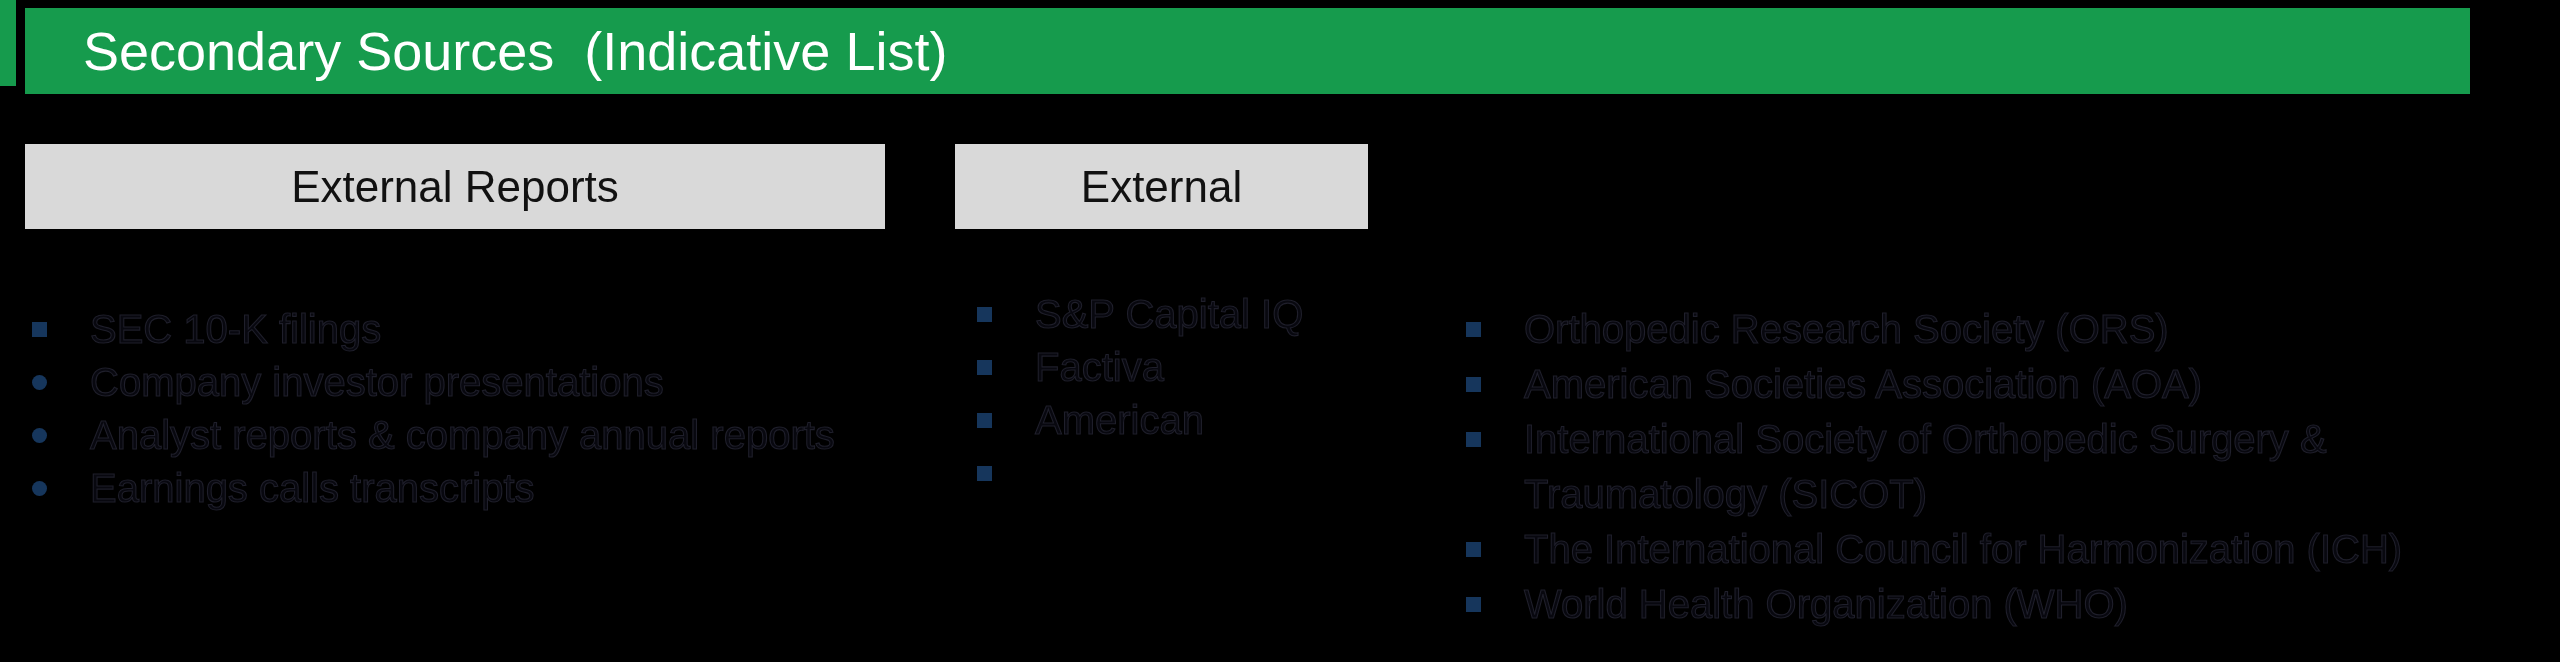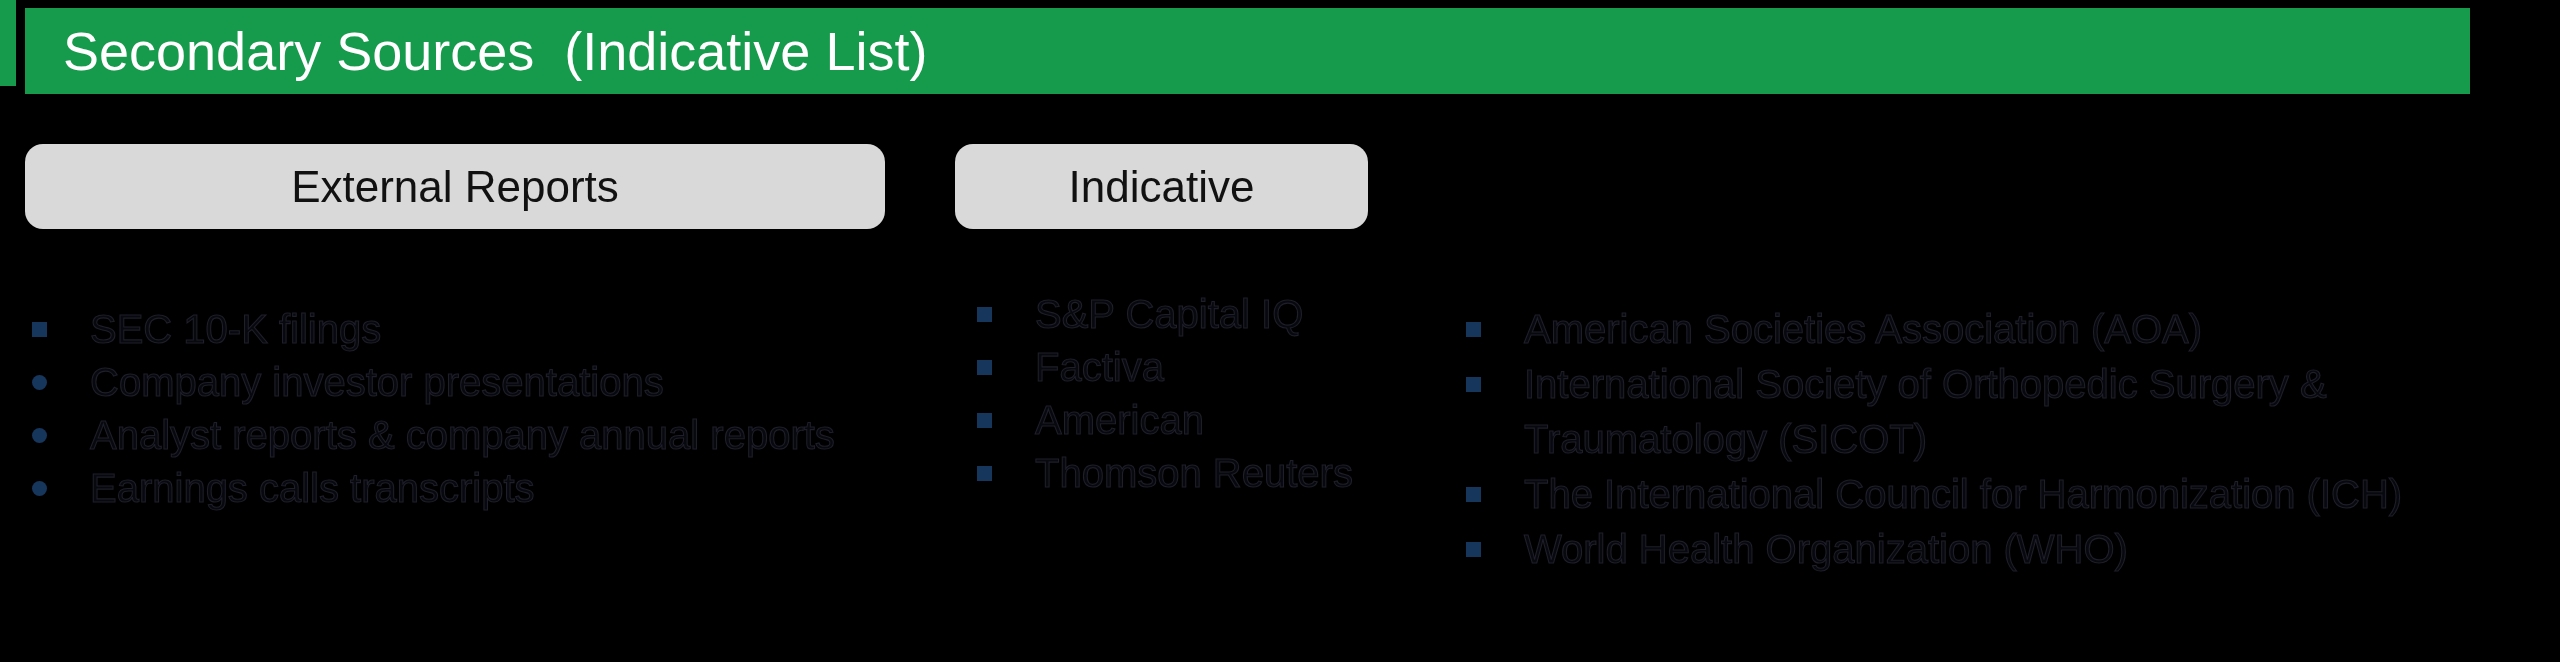--- a/index.html
+++ b/index.html
@@ -22,34 +22,34 @@
   .slide { position: absolute; inset: 0; background: var(--background); }
 
   .edge-strip {
     position: absolute; left: 0; top: 8; width: 16px; height: 86px;
     background: var(--header-green);
   }
   .title-bar {
     position: absolute; left: 25px; top: 8px; width: 2445px; height: 86px;
     background: var(--header-green);
     display: flex; align-items: center;
-    padding-left: 38px;
+    padding-left: 58px;
   }
   .title-bar .title-text {
     color: var(--title-text);
     font-size: 54px;
     white-space: pre;
     letter-spacing: 0px;
   }
 
   .col-header {
     position: absolute; top: 144px; height: 85px;
     background: var(--column-header-bg);
     display: flex; align-items: center; justify-content: center;
-    font-size: 44px; color: var(--column-header-text); border-radius: 18px;
+    font-size: 44px; color: var(--column-header-text);
   }
   #hdr-external      { left: 25px;   width: 860px;  }
   #hdr-databases     { left: 955px;  width: 413px;  }
   #hdr-organizations { left: 1455px; width: 1093px; }
 
   .bullet-list {
     position: absolute; list-style: none;
   }
   #list-external      { left: 32px;   top: 303px; width: 850px;  }
   #list-databases     { left: 977px;  top: 288px; width: 430px;  }
@@ -83,21 +83,21 @@
   <div class="edge-strip"></div>
 
   <div class="title-bar">
     <span class="title-text">Secondary Sources  (Indicative List)</span>
   </div>
 
   <div class="col-header" id="hdr-external">
     <span>External Reports</span>
   </div>
   <div class="col-header" id="hdr-databases">
-    <span>Indicative</span>
+    <span>External</span>
   </div>
 
   <ul class="bullet-list" id="list-external">
     <li class="bullet-item">
       <span class="bullet-marker square"></span>
       <span class="bullet-text">SEC 10-K filings</span>
     </li>
     <li class="bullet-item">
       <span class="bullet-marker round"></span>
       <span class="bullet-text">Company investor presentations</span>
@@ -120,25 +120,28 @@
     <li class="bullet-item">
       <span class="bullet-marker square"></span>
       <span class="bullet-text">Factiva</span>
     </li>
     <li class="bullet-item">
       <span class="bullet-marker square"></span>
       <span class="bullet-text">American</span>
     </li>
     <li class="bullet-item">
       <span class="bullet-marker square"></span>
-      <span class="bullet-text">Thomson Reuters</span>
     </li>
   </ul>
 
   <ul class="bullet-list" id="list-organizations">
+    <li class="bullet-item">
+      <span class="bullet-marker square"></span>
+      <span class="bullet-text">Orthopedic Research Society (ORS)</span>
+    </li>
     <li class="bullet-item">
       <span class="bullet-marker square"></span>
       <span class="bullet-text">American Societies Association (AOA)</span>
     </li>
     <li class="bullet-item">
       <span class="bullet-marker square"></span>
       <span class="bullet-text">International Society of Orthopedic Surgery &amp; Traumatology (SICOT)</span>
     </li>
     <li class="bullet-item">
       <span class="bullet-marker square"></span>

